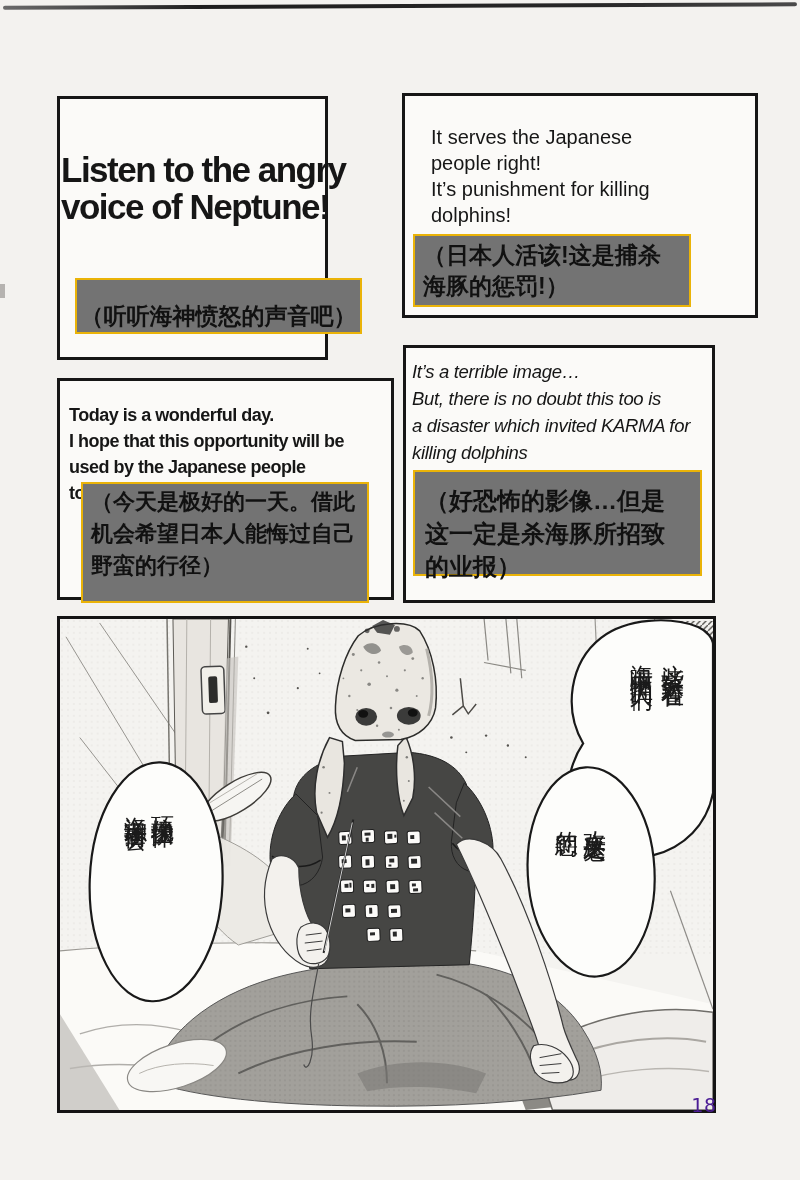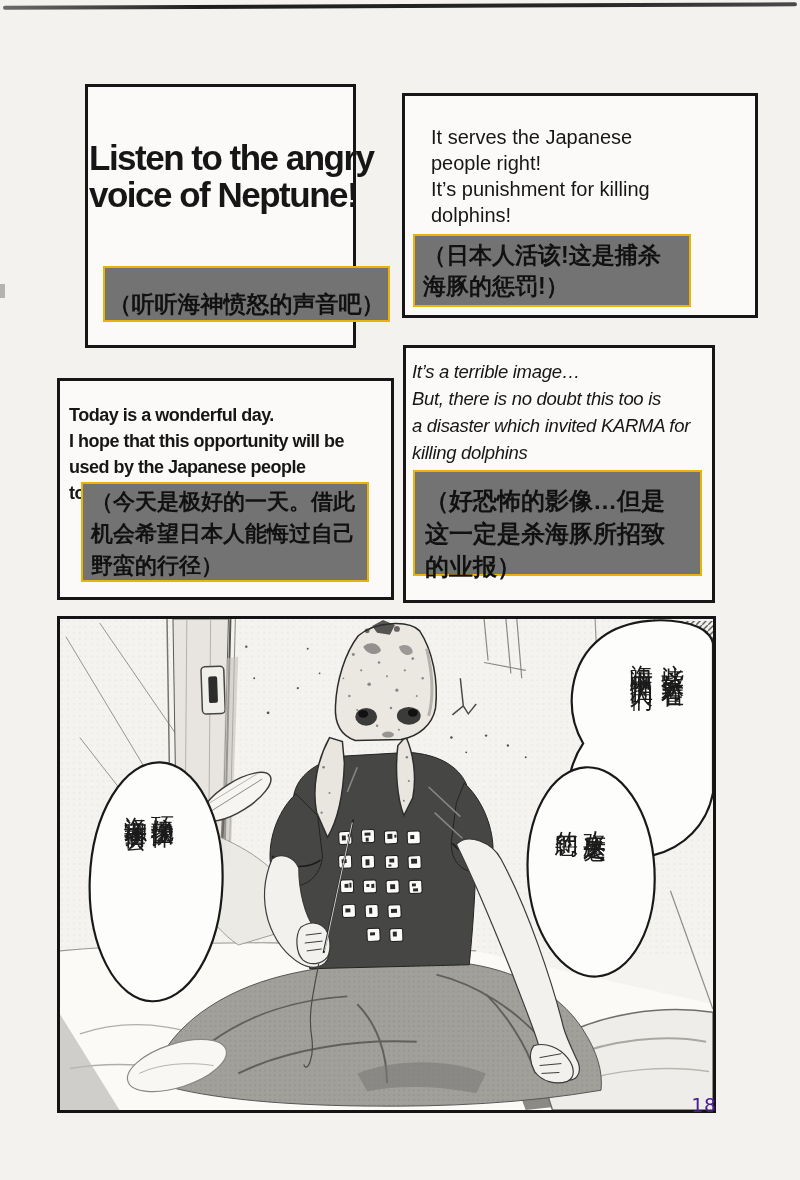--- a/index.html
+++ b/index.html
@@ -9,36 +9,36 @@
     background:#f3f2ef;overflow:hidden;
     font-family:"Liberation Sans","DejaVu Sans",sans-serif;color:#1a1a1a;
   }
   .scan-line{
     position:absolute;left:3px;top:4px;width:794px;height:4px;border-radius:3px;
     background:linear-gradient(90deg,#6a6a6a,#1e1e1e 25%,#272727 75%,#4a4a4a);
     transform:rotate(-0.25deg);
   }
   .scan-mark{position:absolute;left:0;top:284px;width:5px;height:14px;background:#9a9895;opacity:.7;}
   .qbox{position:absolute;background:#fbfaf8;border:3px solid #161616;}
-  #box-neptune{left:57px;top:84px;width:271px;height:264px;margin-left:28px;}
+  #box-neptune{left:57px;top:96px;width:271px;height:264px;}
   #box-serves{left:402px;top:93px;width:356px;height:225px;}
   #box-wonderful{left:57px;top:378px;width:337px;height:222px;}
   #box-terrible{left:403px;top:345px;width:312px;height:258px;}
   .en{position:absolute;white-space:pre-line;color:#161616;}
   #box-neptune .en{left:1px;top:52px;font-size:35px;line-height:37px;font-weight:700;letter-spacing:-1.5px;width:350px;}
   #box-serves .en{left:26px;top:28px;font-size:20px;line-height:26px;font-weight:400;}
   #box-wonderful .en{left:9px;top:21px;font-size:18px;line-height:26px;font-weight:700;letter-spacing:-0.5px;}
   #box-terrible .en{left:6px;top:10px;font-size:18.5px;line-height:27px;font-style:italic;letter-spacing:-0.3px;}
   .inner-box{position:absolute;background:#737373;border:2px solid #eab308;}
   .cn{font-weight:700;white-space:pre-line;color:#111;}
   #inner-neptune{left:15px;top:179px;width:287px;height:56px;display:flex;align-items:flex-end;justify-content:center;}
   #inner-neptune .cn{font-size:23px;}
   #inner-serves{left:8px;top:138px;width:278px;height:73px;padding:4px 8px;}
   #inner-serves .cn{font-size:23px;line-height:31px;}
-  #inner-wonderful{left:21px;top:101px;width:288px;height:100px;padding:2px 8px;}
+  #inner-wonderful{left:21px;top:101px;width:288px;height:121px;padding:2px 8px;}
   #inner-wonderful .cn{font-size:22px;line-height:32px;}
   #inner-terrible{left:7px;top:122px;width:289px;height:106px;padding:12px 10px;}
   #inner-terrible .cn{font-size:24px;line-height:33px;}
   .panel{
     position:absolute;left:57px;top:616px;width:659px;height:497px;
     border:3px solid #141414;background:#f5f4f1;
   }
   .panel svg{display:block;width:100%;height:100%;}
   .v-text{
     position:absolute;writing-mode:vertical-rl;text-orientation:upright;

